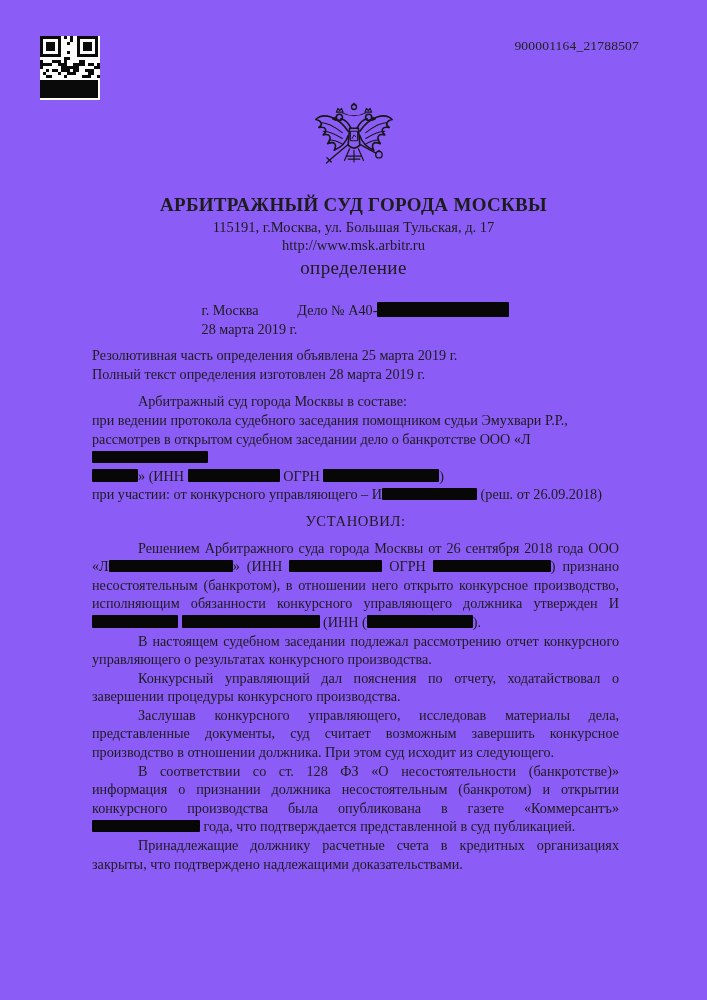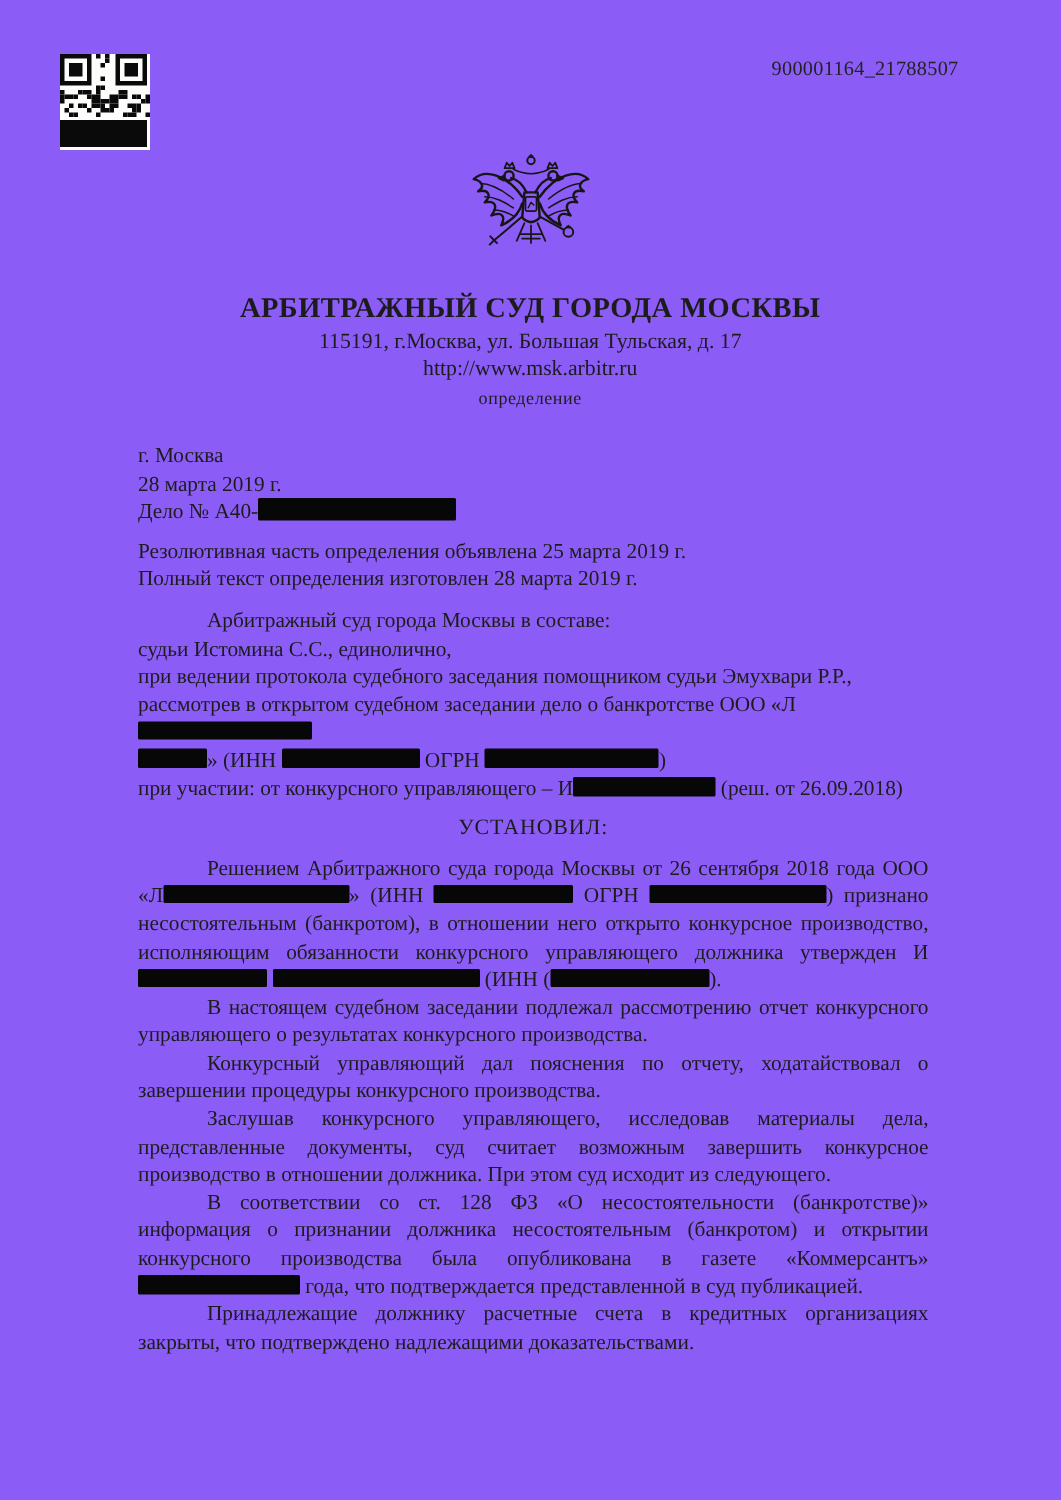--- a/index.html
+++ b/index.html
@@ -17,24 +17,24 @@
   .doc-number{
     position:absolute;right:68px;top:38px;
     font-size:13.5px;letter-spacing:0.2px;color:#222;
   }
   
   .header{padding-top:100px;text-align:center;}
   .emblem{display:inline-block;width:88px;height:80px;}
   .court-title{font-size:19px;font-weight:bold;letter-spacing:0.3px;margin-top:10px;}
   .court-address{font-size:14.5px;margin-top:3px;}
   .court-site{font-size:14.5px;margin-top:1px;}
-  .doc-type{font-size:12px;margin-top:3px;letter-spacing:0.4px;}
+  .doc-type{font-size:19px;margin-top:3px;letter-spacing:0.4px;}
   
   .body{padding:0 88px 0 92px;font-size:14.2px;line-height:18.6px;}
-  .case-row{display:flex;justify-content:flex-end;margin-top:22px;flex-direction:column;}
+  .case-row{display:flex;justify-content:center;margin-top:22px;}
   .case-no{white-space:nowrap;}
   .line{text-align:left;}
   .resolution{margin-top:8px;}
   .intro{margin-top:9px;}
   .indent{text-indent:46px;}
   .ust{-text-align:center;text-align:center;margin:8px 0 8px 0;letter-spacing:0.6px;font-size:14.6px;}
   .paras p{margin:0;text-align:justify;text-indent:46px;}
   .redact{
     display:inline-block;height:12.5px;background:#070707;
     vertical-align:-1px;border-radius:1px;
@@ -184,21 +184,20 @@
       </div>
     </div>
 
     <div class="resolution">
       <div class="line">Резолютивная часть определения объявлена 25 марта 2019 г.</div>
       <div class="line">Полный текст определения изготовлен 28 марта 2019 г.</div>
     </div>
 
     <div class="intro">
         <div class="line indent">Арбитражный суд города Москвы в составе:</div>
-        <div class="line">судьи Истомина С.С., единолично,</div>
         <div class="line">при ведении протокола судебного заседания помощником судьи Эмухвари Р.Р.,</div>
         <div class="line">рассмотрев в открытом судебном заседании дело о банкротстве ООО «Л<span class="redact" style="width: 116px;"></span></div>
         <div class="line"><span class="redact" style="width: 46px;"></span>» (ИНН <span class="redact" style="width: 92px;"></span> ОГРН <span class="redact" style="width: 116px;"></span>)</div>
         <div class="line">при участии: от конкурсного управляющего – И<span class="redact" style="width: 95px;"></span> (реш. от 26.09.2018)</div>
       </div>
 
     <div class="ust">УСТАНОВИЛ:</div>
 
     <div class="paras">
         <p class="para">Решением Арбитражного суда города Москвы от 26 сентября 2018 года ООО «Л<span class="redact" style="width: 124px;"></span>» (ИНН <span class="redact" style="width: 93px;"></span> ОГРН <span class="redact" style="width: 118px;"></span>) признано несостоятельным (банкротом), в отношении него открыто конкурсное производство, исполняющим обязанности конкурсного управляющего должника утвержден И<span class="redact" style="width: 86px;"></span> <span class="redact" style="width: 138px;"></span> (ИНН (<span class="redact" style="width: 106px;"></span>).</p>

